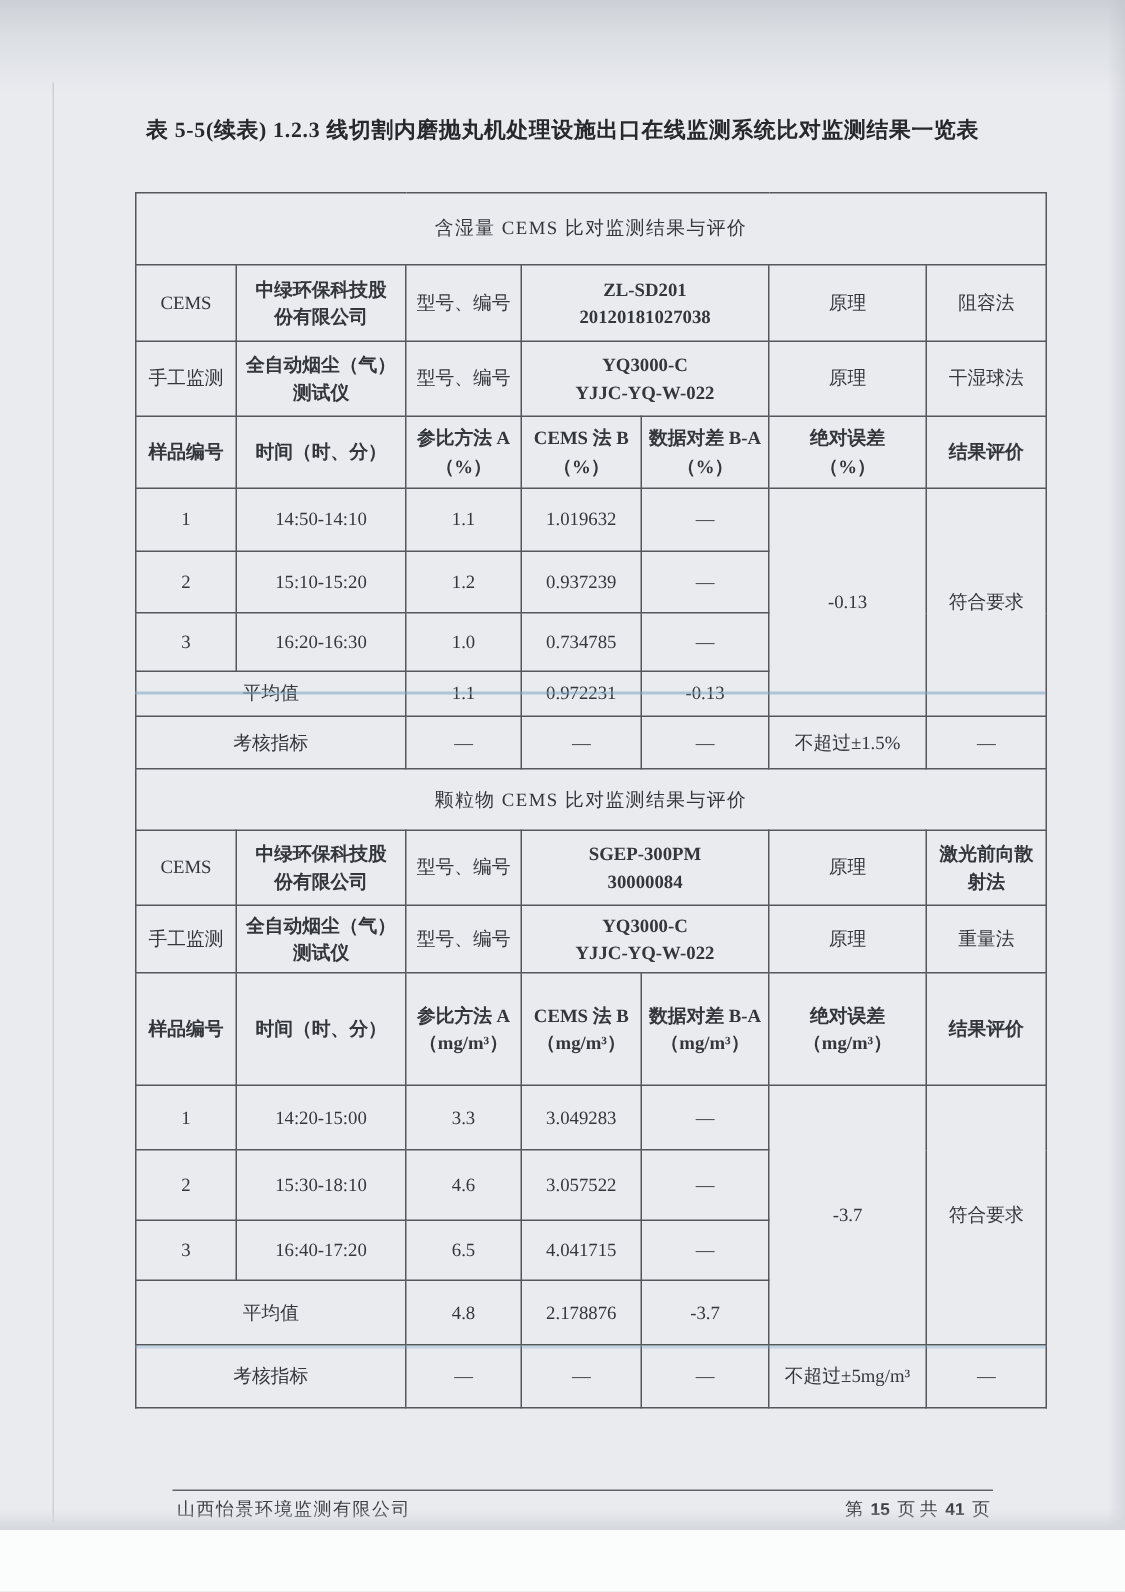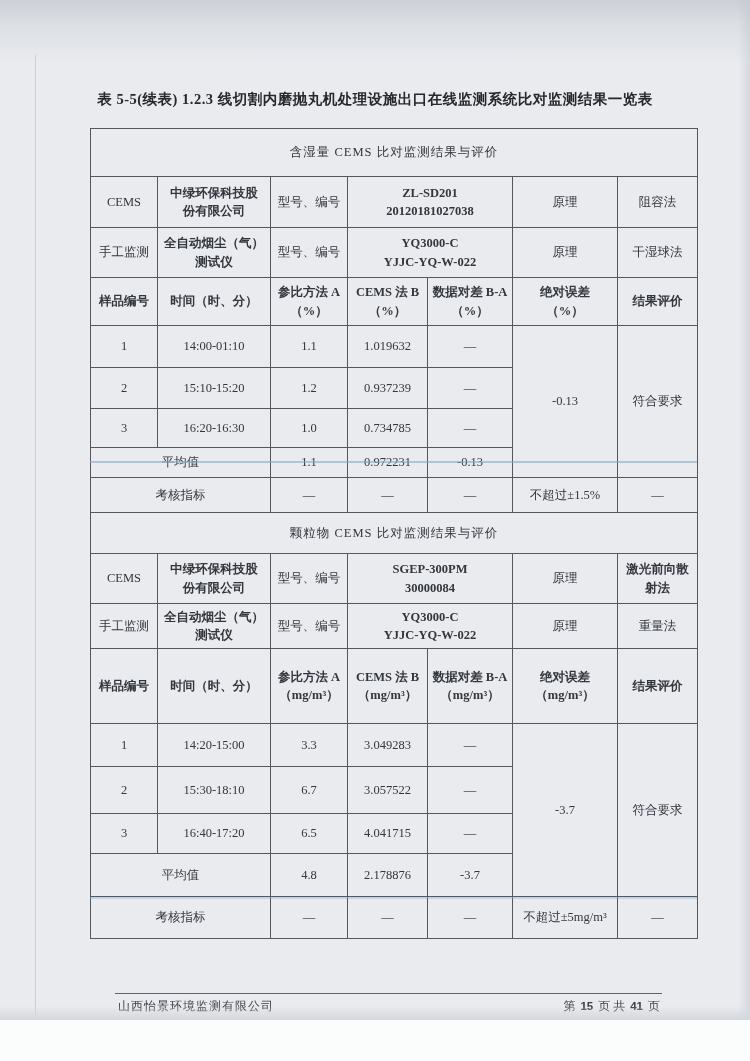--- a/index.html
+++ b/index.html
@@ -26,21 +26,21 @@
   .bottom-shadow {
     position:absolute; left:0; top:1006px; width:750px; height:14px;
     background:linear-gradient(to bottom, rgba(233,235,239,0) 0%, #d4d7db 100%);
   }
   .right-shade {
     position:absolute; right:0; top:0; width:12px; height:1020px;
     background:linear-gradient(to left, rgba(190,194,200,0.45), rgba(190,194,200,0));
   }
 
   .doc-title {
-    position:absolute; left:0; top:90px; width:750px;
+    position:absolute; left:0; top:77px; width:750px;
     text-align:center; font-weight:bold; font-size:14.5px;
     letter-spacing:0.5px; color:#26282c;
   }
 
   table.cems {
     position:absolute; left:90px; top:128px;
     width:607px; border-collapse:collapse; table-layout:fixed;
   }
   table.cems td {
     border:1px solid #54575c;
@@ -131,21 +131,21 @@
     <td class="ml">CEMS 法 B
 （%）</td>
     <td class="ml">数据对差 B-A
 （%）</td>
     <td class="ml">绝对误差
 （%）</td>
     <td class="ml">结果评价</td>
   </tr>
   <tr class="rh42">
     <td>1</td>
-    <td>14:00-01:10</td>
+    <td>14:50-14:10</td>
     <td>1.1</td>
     <td>1.019632</td>
     <td>—</td>
     <td rowspan="4">-0.13</td>
     <td rowspan="4">符合要求</td>
   </tr>
   <tr class="rh41">
     <td>2</td>
     <td>15:10-15:20</td>
     <td>1.2</td>
@@ -216,21 +216,21 @@
     <td>14:20-15:00</td>
     <td>3.3</td>
     <td>3.049283</td>
     <td>—</td>
     <td rowspan="4">-3.7</td>
     <td rowspan="4">符合要求</td>
   </tr>
   <tr class="rh47">
     <td>2</td>
     <td>15:30-18:10</td>
-    <td>6.7</td>
+    <td>4.6</td>
     <td>3.057522</td>
     <td>—</td>
   </tr>
   <tr class="rh40">
     <td>3</td>
     <td>16:40-17:20</td>
     <td>6.5</td>
     <td>4.041715</td>
     <td>—</td>
   </tr>

